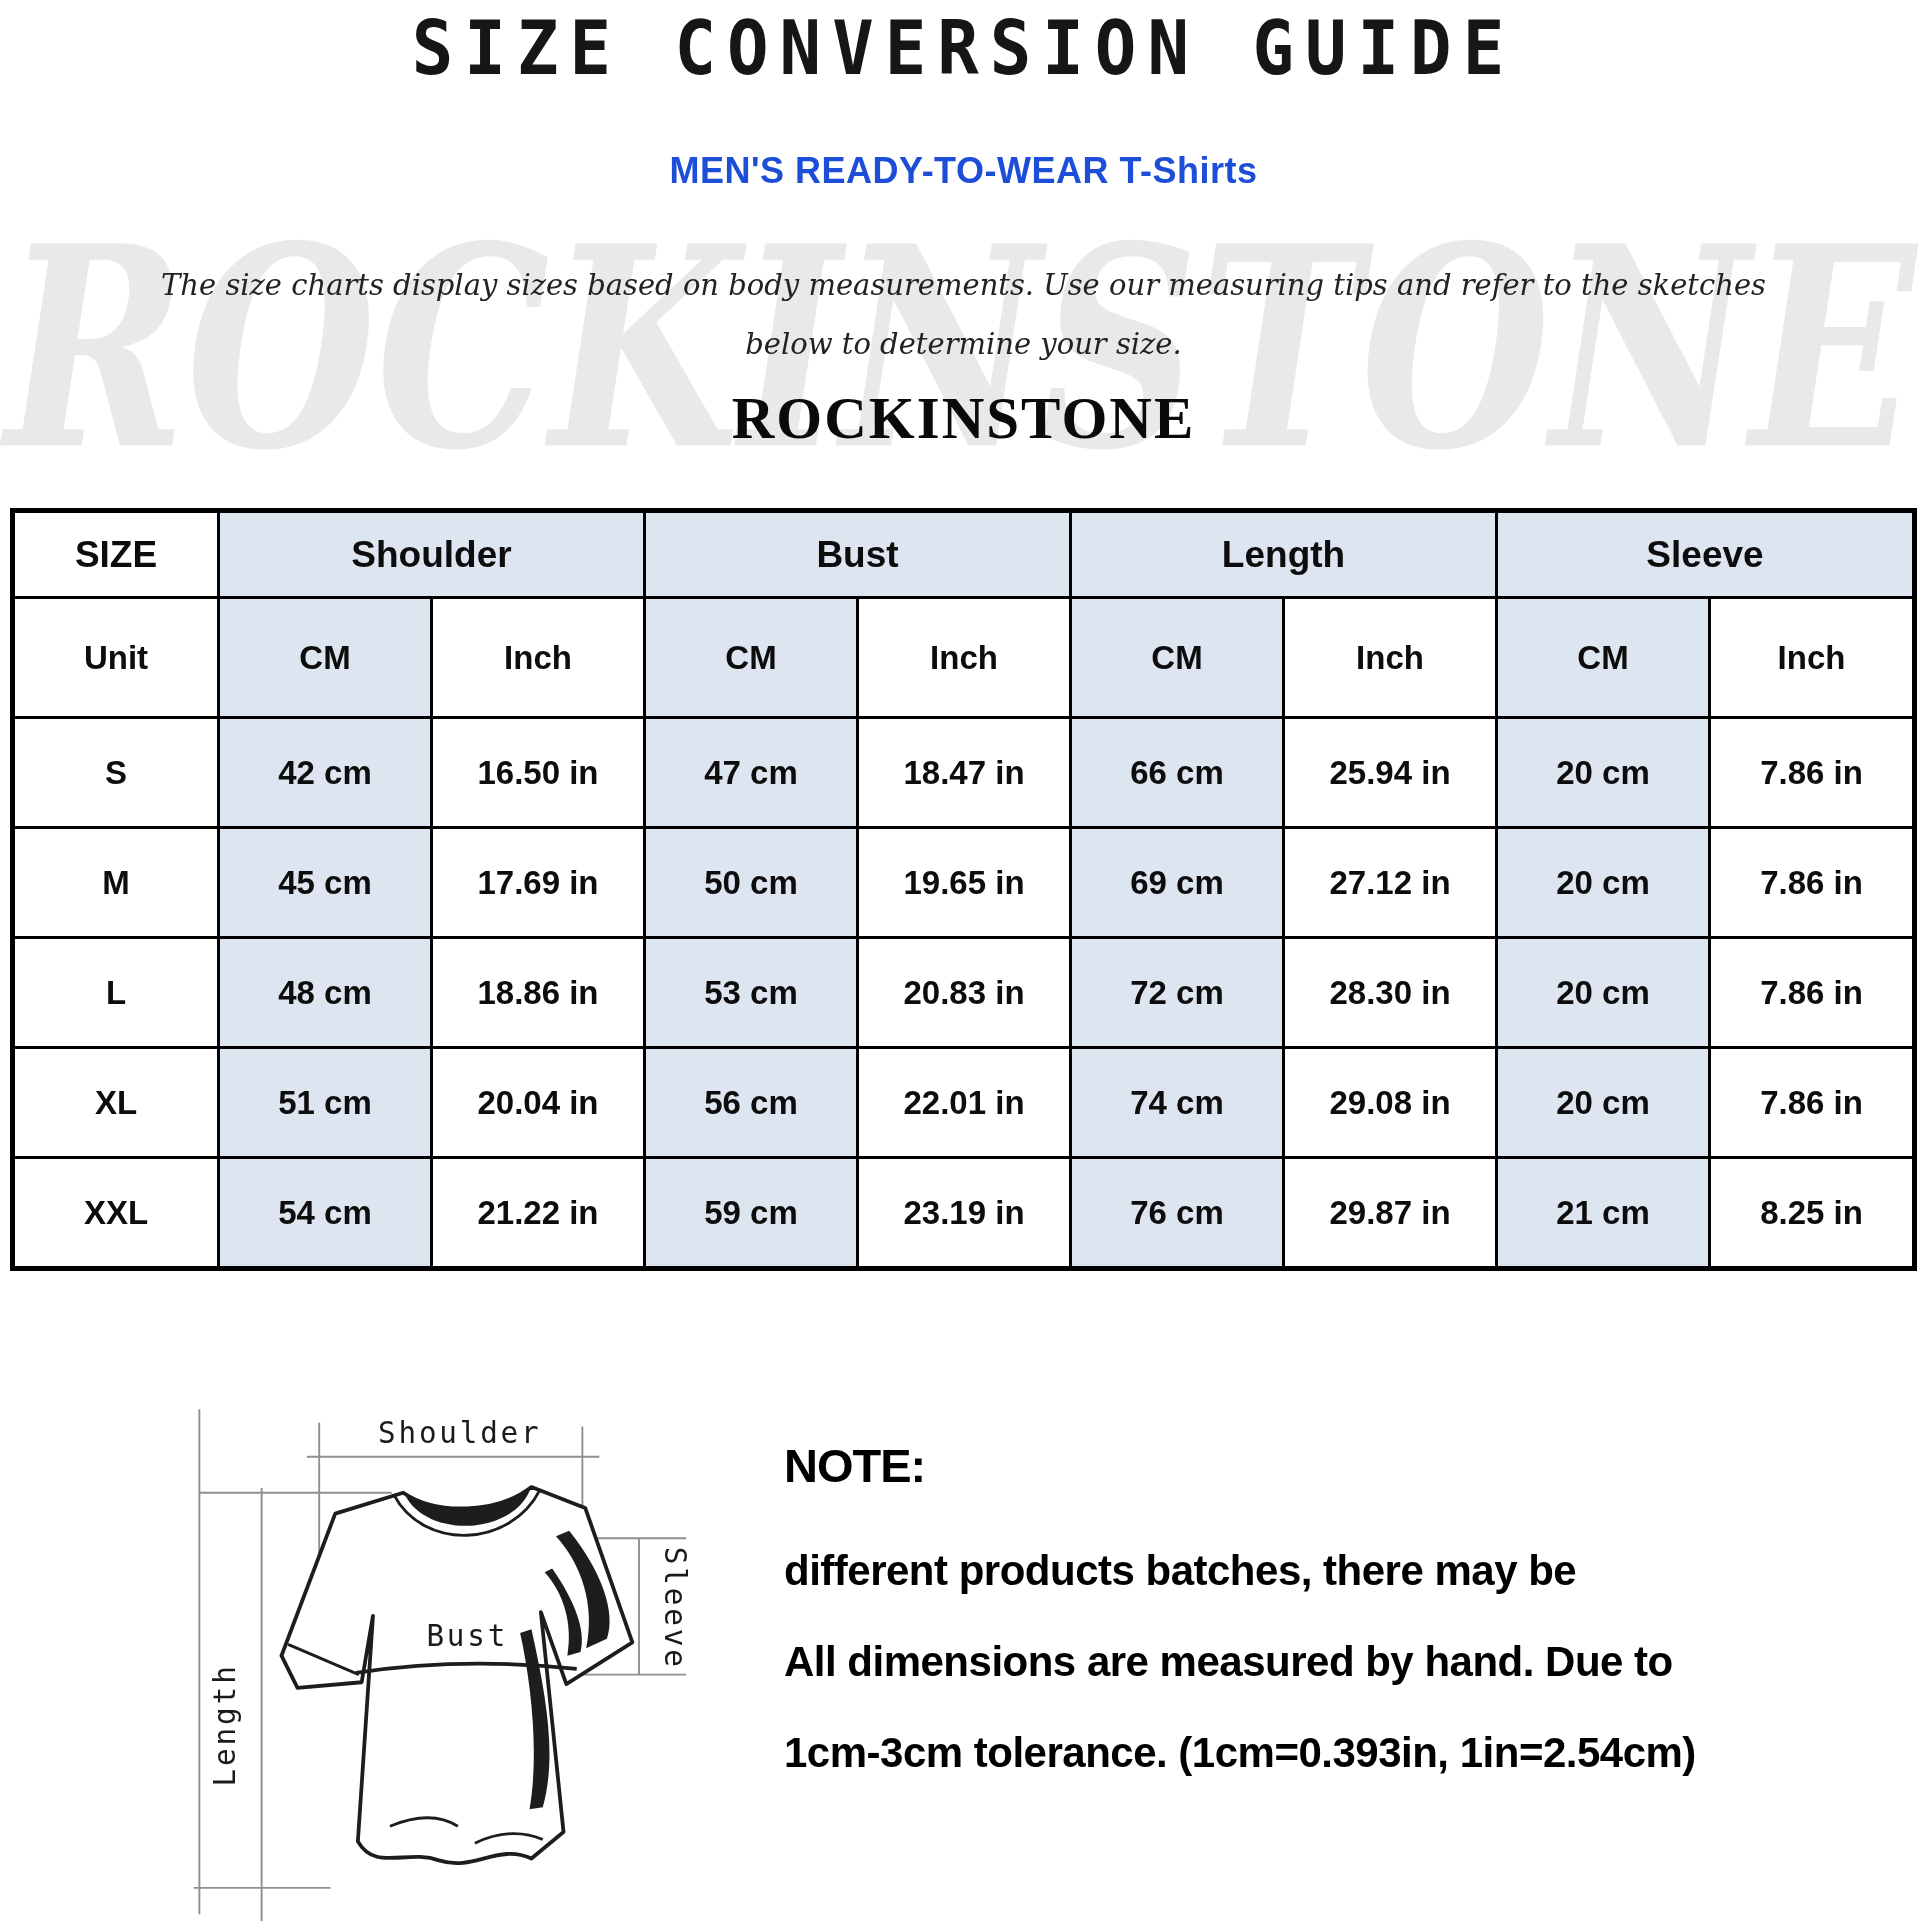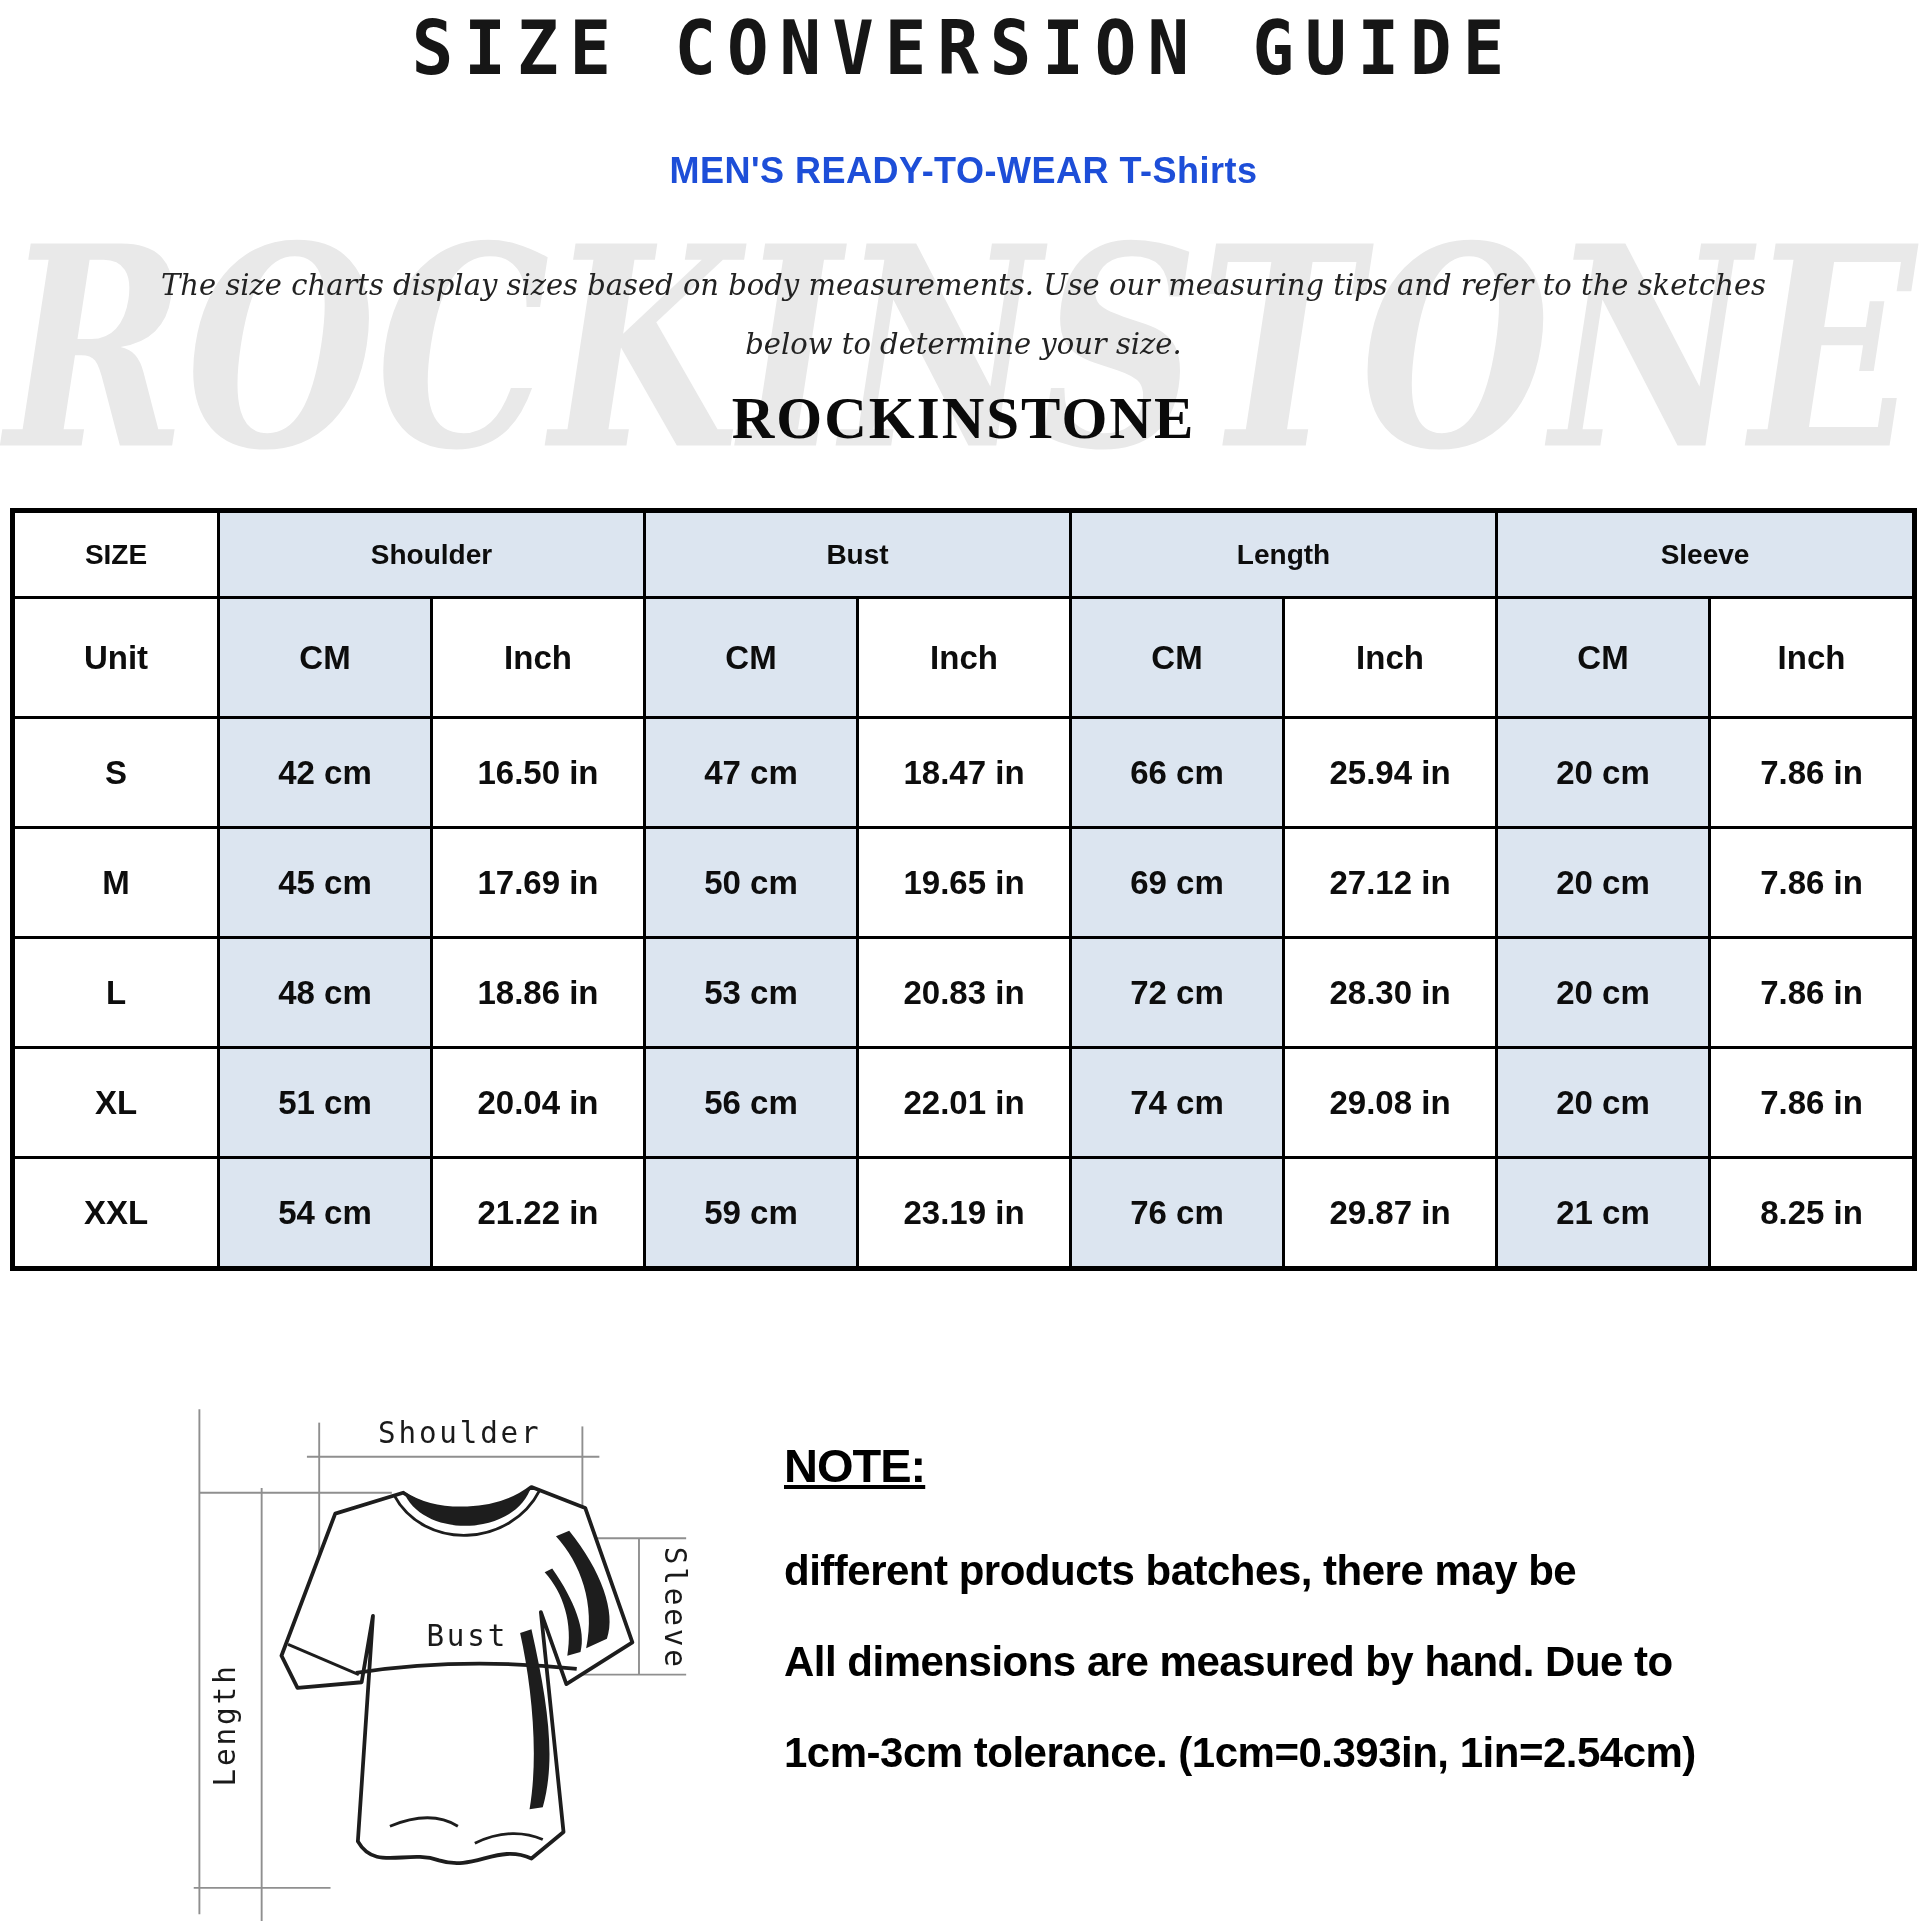--- a/index.html
+++ b/index.html
@@ -16,29 +16,29 @@
                font-size:29px;line-height:59px;color:#222;}
   #brand{top:384px;font-family:"Liberation Serif", serif;font-weight:bold;
          font-size:59px;letter-spacing:2px;color:#0a0a0a;}
   
   #size-table{position:absolute;top:508px;left:10px;width:1907px;z-index:3;
               border-collapse:collapse;table-layout:fixed;background:#fff;}
   #size-table td{border:3px solid #000;text-align:center;vertical-align:middle;
                  padding:0;font-weight:bold;color:#0d0d0d;background:#fff;}
   #size-table{border:5px solid #000;}
   td.b{background:#dce5f0 !important;}
-  tr.rh1 td{height:83px;font-size:28px;}
+  tr.rh1 td{height:83px;font-size:37px;}
   tr.rh2 td{height:117px;font-size:33px;}
   tr.rhd td{height:107px;font-size:33px;}
   
   #diagram{position:absolute;left:156px;top:1398px;z-index:3;}
   .dimtxt{font-family:"DejaVu Sans Mono", monospace;font-size:31px;fill:#1a1a1a;letter-spacing:3px;}
   
   #note{position:absolute;left:784px;top:1438px;width:1129px;z-index:3;color:#000;}
-  #note-heading{font-size:47px;font-weight:bold;letter-spacing:-1px;margin:0 0 32px 0;text-decoration:underline;}
+  #note-heading{font-size:47px;font-weight:bold;letter-spacing:-1px;margin:0 0 32px 0;}
   .note-line{font-size:42px;font-weight:bold;letter-spacing:-0.5px;line-height:91px;white-space:nowrap;}
 </style>
 </head>
 <body>
 
 <div id="page">
 
   <svg id="watermark" viewBox="0 0 1946 305" preserveAspectRatio="none">
     <text x="5" y="245" font-family="DejaVu Serif, serif" font-style="italic" font-weight="bold" font-size="280" fill="#e9e9e9" textLength="1930" lengthAdjust="spacingAndGlyphs">ROCKINSTONE</text>
   </svg>

